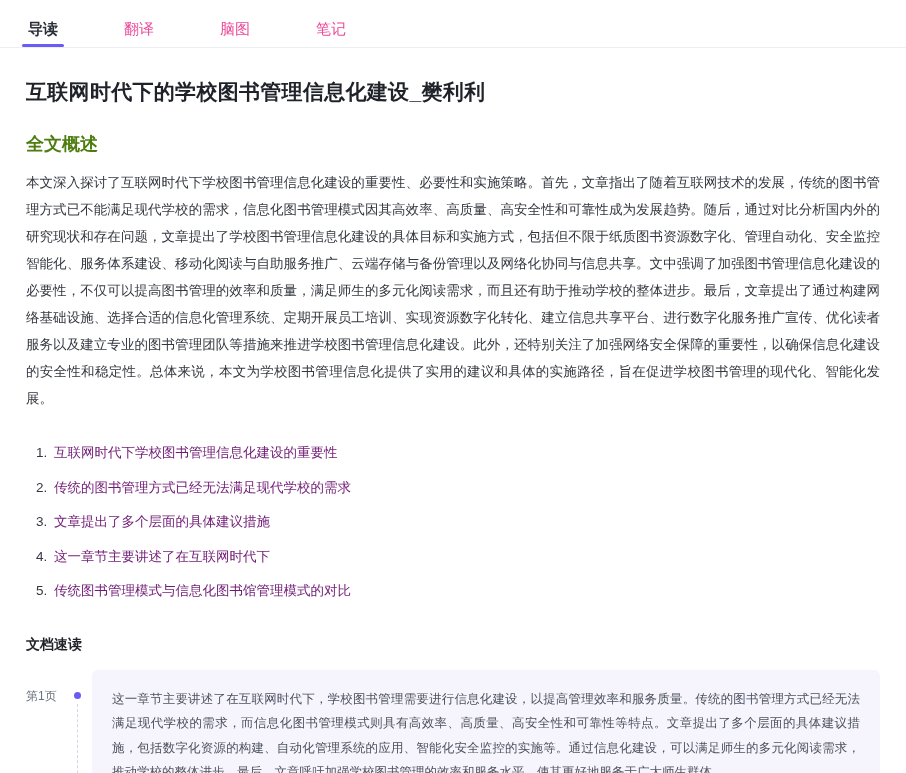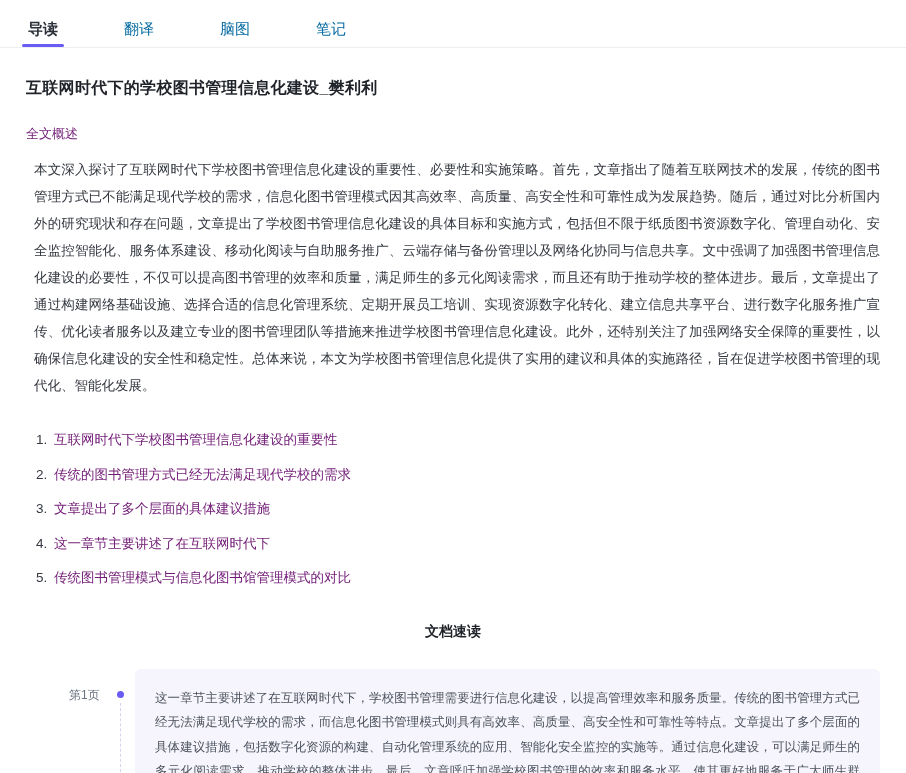--- a/index.html
+++ b/index.html
@@ -26,21 +26,21 @@
     display: flex;
     align-items: flex-end;
     height: 48px;
     padding: 0 22px;
     border-bottom: 1px solid #eceef1;
     background: #ffffff;
   }
   .tab {
     position: relative;
     font-size: 15px;
-    color: #0369a1;
+    color: #ec4899;
     padding: 0 6px 11px 6px;
     margin-right: 54px;
     cursor: pointer;
     line-height: 1;
     white-space: nowrap;
   }
   .tab.active {
     color: #2b2f38;
     font-weight: bold;
   }
@@ -52,38 +52,38 @@
     bottom: 0;
     height: 3px;
     border-radius: 2px;
     background: #6b5bf5;
   }
   
   .content {
     padding: 22px 26px 0 26px;
   }
   .doc-title {
-    font-size: 16px;
+    font-size: 21px;
     font-weight: bold;
     color: #1f2329;
     letter-spacing: .3px;
     margin: 8px 0 26px 0;
   }
   .section-heading {
-    font-size: 13px;
-    font-weight: normal;
-    color: #701a75;
+    font-size: 18px;
+    font-weight: bold;
+    color: #4d7c0f;
     margin: 0 0 13px 0;
   }
   .summary-text {
     font-size: 13.5px;
     line-height: 2.0;
     color: #33373f;
     text-align: justify;
-    margin: 0 0 30px 8px;
+    margin: 0 0 30px 0;
   }
   .keypoints {
     margin: 0 0 34px 0;
     padding: 0;
     list-style: none;
     counter-reset: kp;
   }
   .keypoints li {
     counter-increment: kp;
     font-size: 13.5px;
@@ -99,35 +99,33 @@
     left: 10px;
     top: 0;
     color: #33373f;
     font-size: 13.5px;
   }
   
   .quickread-heading {
     font-size: 14px;
     font-weight: bold;
     color: #1f2329;
-    margin: 0 0 28px 0;
-    text-align: center;
+    margin: 0 0 16px 0;
   }
   .qr-row {
     display: flex;
     align-items: flex-start;
   }
   .qr-page-label {
     width: 44px;
     flex: 0 0 44px;
     font-size: 12px;
     color: #6a7280;
     padding-top: 18px;
     white-space: nowrap;
-    margin-left: 43px;
   }
   .qr-rail {
     width: 22px;
     flex: 0 0 22px;
     position: relative;
     align-self: stretch;
     padding-top: 18px;
   }
   .qr-dot {
     width: 7px;

